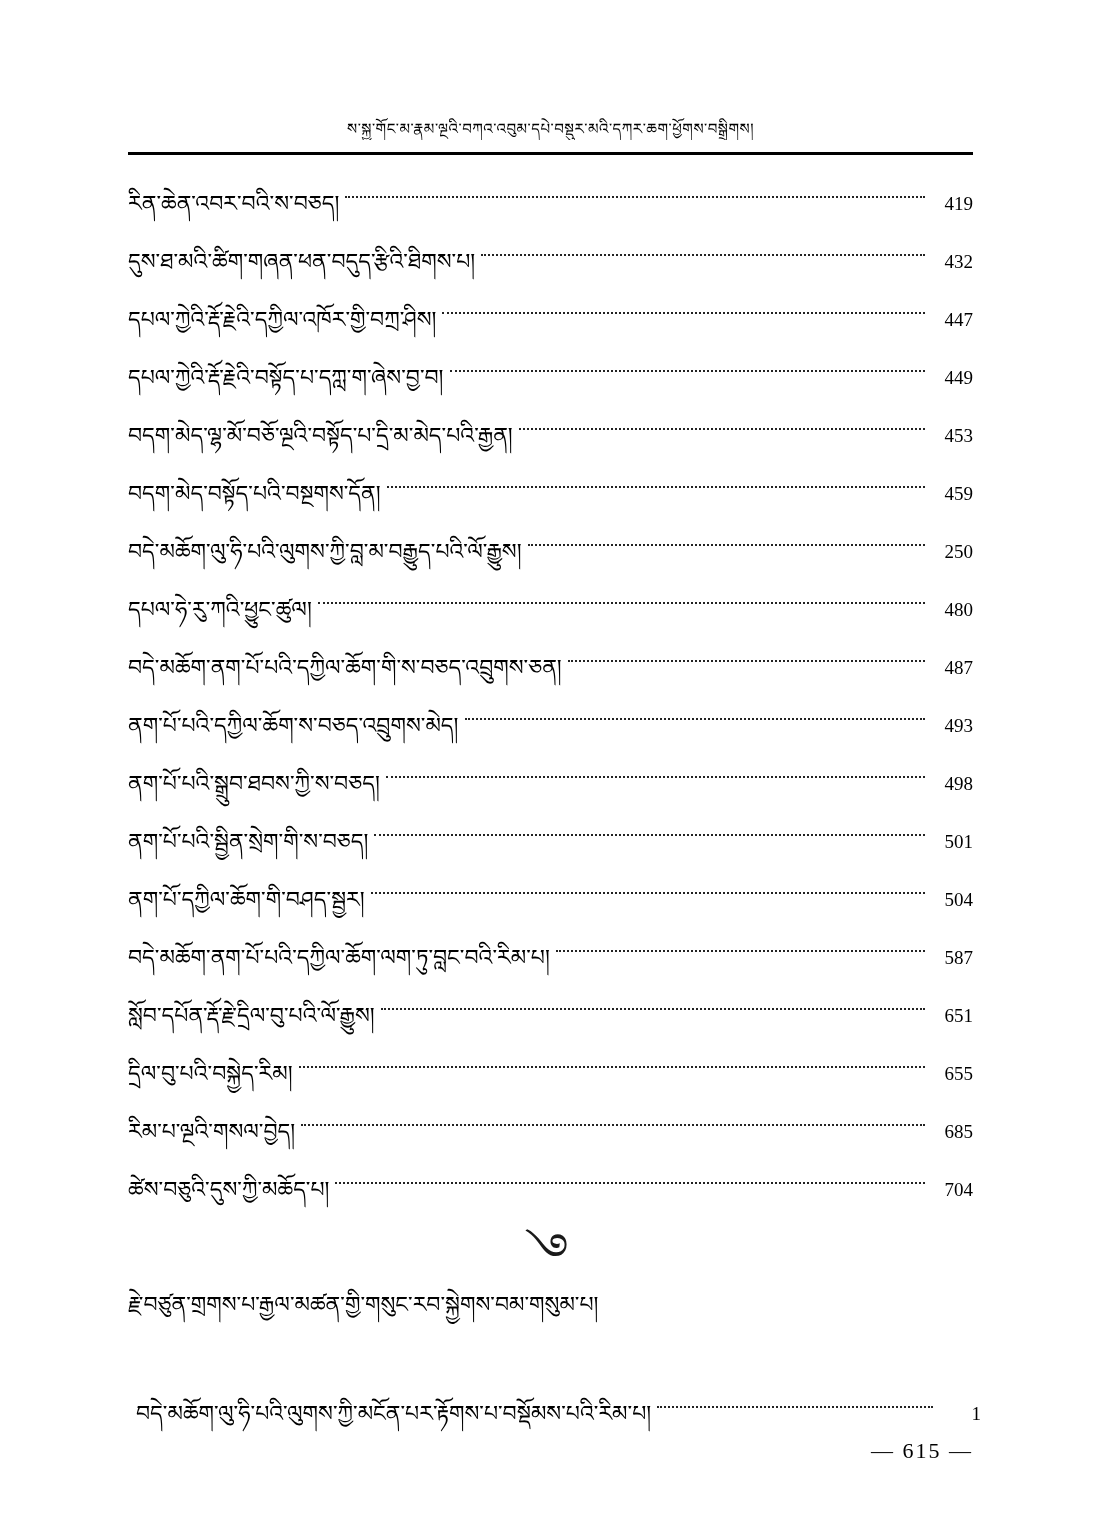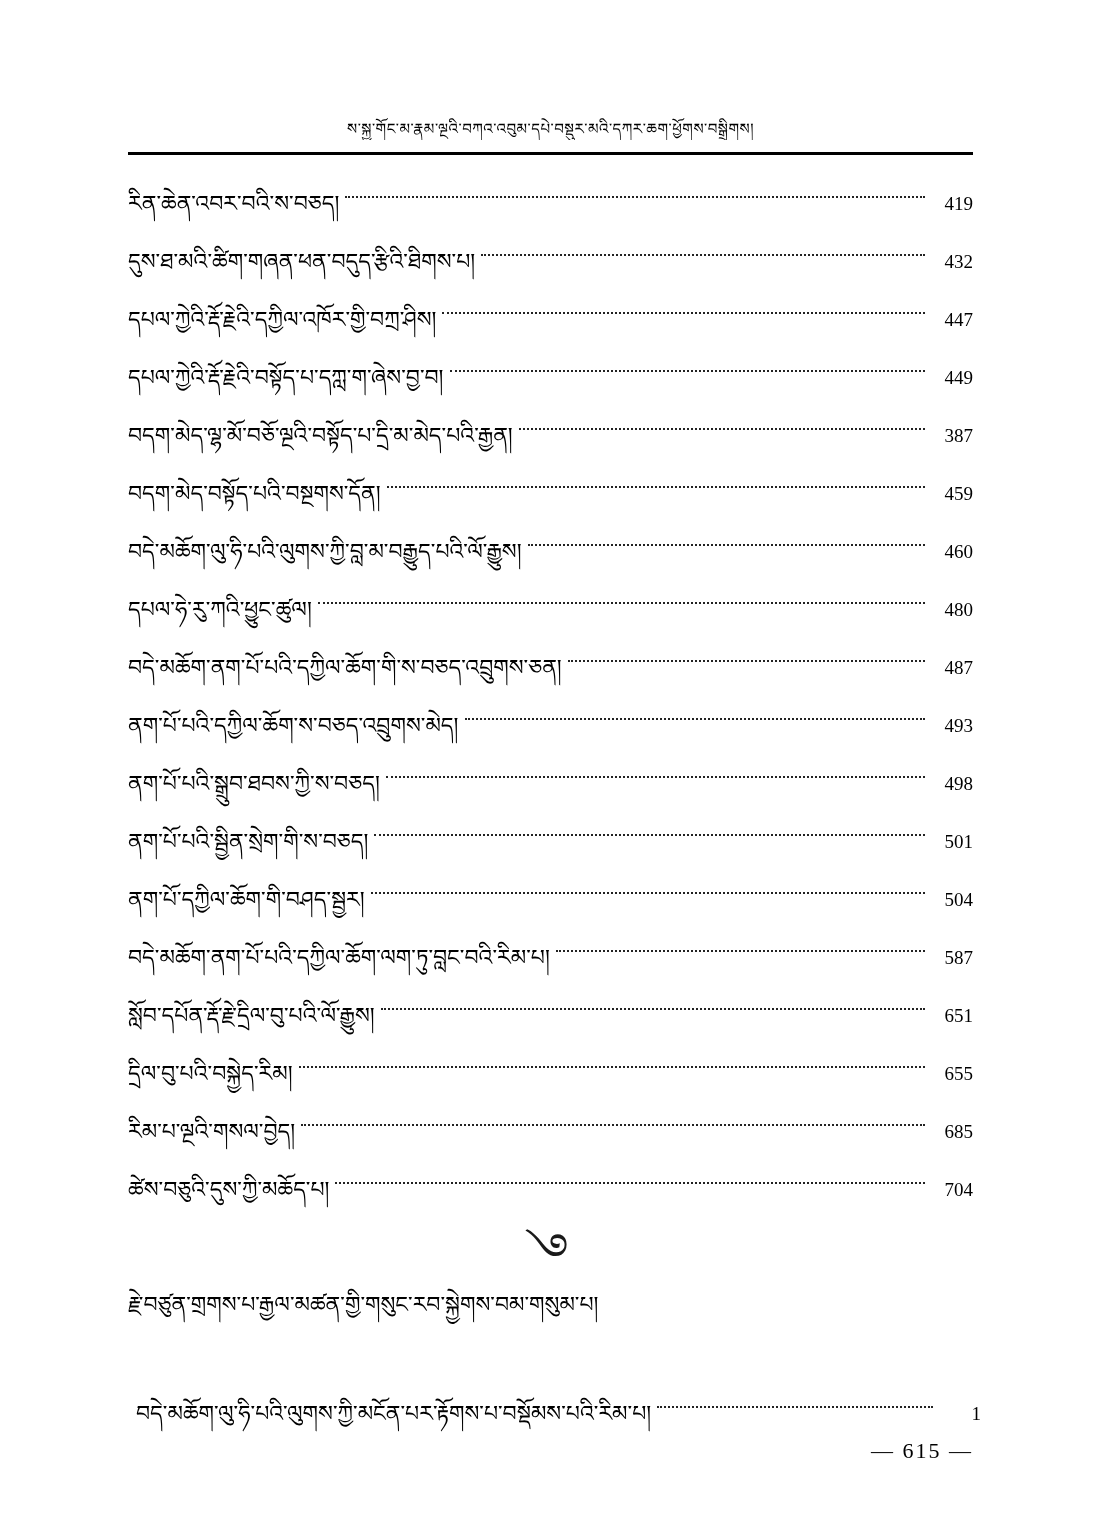--- a/index.html
+++ b/index.html
@@ -139,33 +139,33 @@
 
     <div class="toc-row">
       <span class="toc-title">དཔལ་ཀྱེའི་རྡོ་རྗེའི་བསྟོད་པ་དཀླ་ག་ཞེས་བྱ་བ།</span>
       <span class="toc-dots"></span>
       <span class="toc-page">449</span>
     </div>
 
     <div class="toc-row">
       <span class="toc-title">བདག་མེད་ལྷ་མོ་བཅོ་ལྔའི་བསྟོད་པ་དྲི་མ་མེད་པའི་རྒྱན།</span>
       <span class="toc-dots"></span>
-      <span class="toc-page">387</span>
+      <span class="toc-page">453</span>
     </div>
 
     <div class="toc-row">
       <span class="toc-title">བདག་མེད་བསྟོད་པའི་བསྔགས་དོན།</span>
       <span class="toc-dots"></span>
       <span class="toc-page">459</span>
     </div>
 
     <div class="toc-row">
       <span class="toc-title">བདེ་མཆོག་ལུ་ཧི་པའི་ལུགས་ཀྱི་བླ་མ་བརྒྱུད་པའི་ལོ་རྒྱུས།</span>
       <span class="toc-dots"></span>
-      <span class="toc-page">460</span>
+      <span class="toc-page">250</span>
     </div>
 
     <div class="toc-row">
       <span class="toc-title">དཔལ་ཧེ་རུ་ཀའི་ཕྱུང་ཚུལ།</span>
       <span class="toc-dots"></span>
       <span class="toc-page">480</span>
     </div>
 
     <div class="toc-row">
       <span class="toc-title">བདེ་མཆོག་ནག་པོ་པའི་དཀྱིལ་ཆོག་གི་ས་བཅད་འབྲུགས་ཅན།</span>

